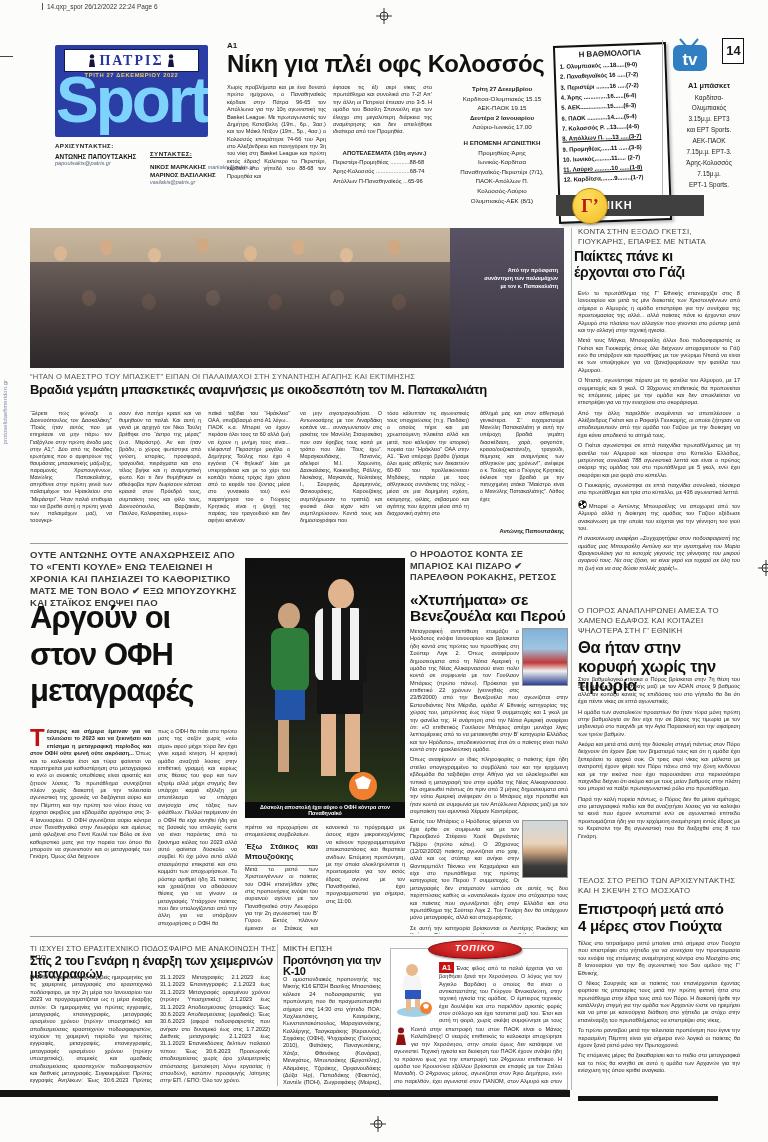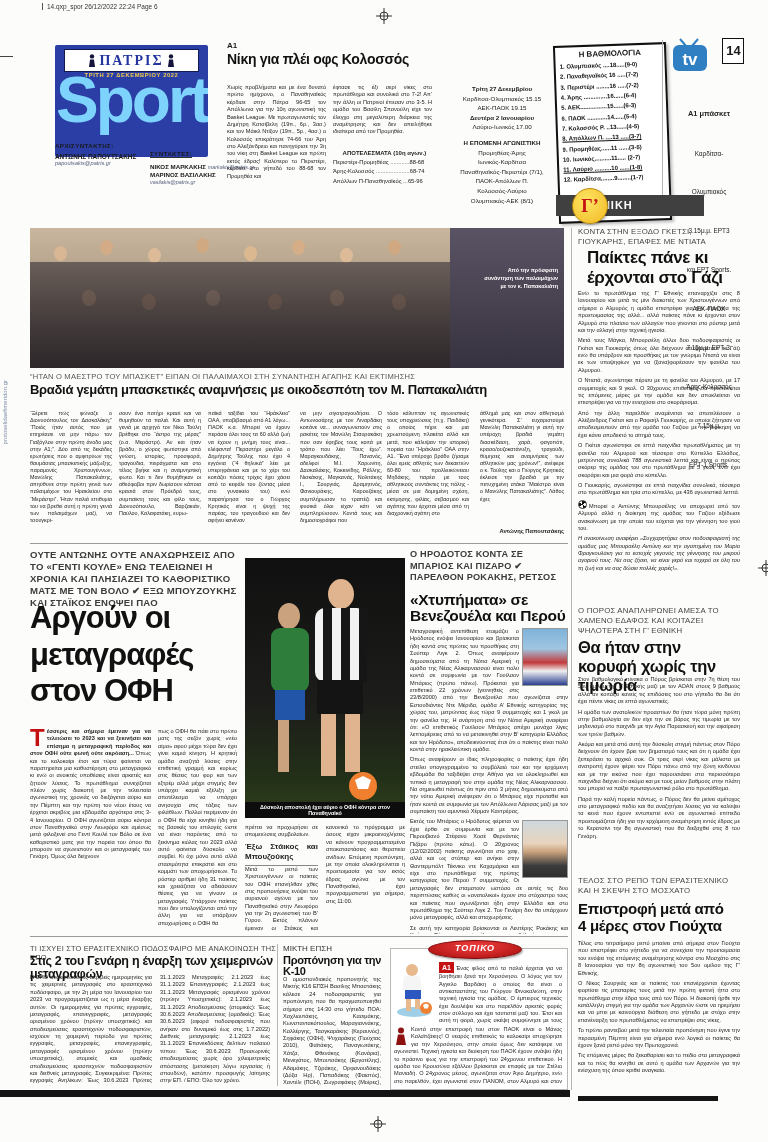--- a/index.html
+++ b/index.html
@@ -18,21 +18,21 @@
   .dc{float:left;font-size:24px;line-height:19px;font-weight:bold;color:#c40f0f;margin:0 2px 0 0;}
   .leader{white-space:nowrap;overflow:hidden;}
   .ball{display:inline-block;width:7px;height:7px;border-radius:50%;
         background:conic-gradient(#111 0 60deg,#fff 60deg 120deg,#111 120deg 180deg,#fff 180deg 240deg,#111 240deg 300deg,#fff 300deg);
         border:1px solid #333;vertical-align:-1px;margin-right:2px;}
   .crossh{width:16px;height:16px;}
   .crossh circle{fill:none;stroke:#333;stroke-width:1;}
   .crossh line{stroke:#333;stroke-width:1;}
   .stand-row{font-size:6px;font-weight:bold;line-height:1.72;white-space:nowrap;overflow:hidden;color:#111;}
   .stand-row.u{text-decoration:underline;}
-  .tvline{font-size:6.4px;line-height:1.7;color:#222;margin-top:28px;}
+  .tvline{font-size:6.4px;line-height:1.7;color:#222;}
   .fxline{font-size:6.2px;line-height:1.55;color:#222;}
   .fxline.b{font-weight:bold;}
   .photo-cap{position:absolute;left:0;right:0;bottom:0;background:#0d0d0d;color:#fff;
              font-size:5.4px;font-weight:bold;text-align:center;padding:2px 0;}
   .head{position:absolute;border-radius:50%;}
 </style>
 </head>
 <body>
 
 <div id="page">
@@ -49,21 +49,21 @@
       <line x1="0" y1="8" x2="16" y2="8"></line>
       <line x1="8" y1="0" x2="8" y2="16"></line>
   </svg>
   <svg class="abs crossh" style="left:370px;top:1116px;" viewBox="0 0 16 16">
     <circle cx="8" cy="8" r="4"></circle>
       <line x1="0" y1="8" x2="16" y2="8"></line>
       <line x1="8" y1="0" x2="8" y2="16"></line>
   </svg>
   <div class="abs" style="left:2px;top:380px;writing-mode:vertical-rl;transform:rotate(180deg);font-size:6px;color:#7e8daa;">protoselidaefimeridon.gr</div>
 
-  <div class="abs" style="left:55px;top:45px;width:153px;height:112px;background:#2b3ea6;border-radius:2px;overflow:hidden;">
+  <div class="abs" style="left:55px;top:45px;width:153px;height:92px;background:#2b3ea6;border-radius:2px;overflow:hidden;">
     <div class="abs" style="left:9px;top:4px;right:9px;height:21px;background:#fff;border:1px solid #101a50;display:flex;align-items:center;justify-content:center;gap:3px;">
       <svg width="8" height="13" viewBox="0 0 8 13">
           <circle cx="4" cy="2.4" r="2.2" fill="#14143c"></circle>
           <path d="M1 13 L2 5.5 L6 5.5 L7 13 Z" fill="#14143c"></path>
         </svg>
       <span style="font-family:'Liberation Serif',serif;font-weight:bold;color:#2434a0;font-size:14px;letter-spacing:2px;">ΠΑΤΡΙΣ</span>
       <svg width="8" height="13" viewBox="0 0 8 13">
           <circle cx="4" cy="2.4" r="2.2" fill="#14143c"></circle>
           <path d="M1 13 L2 5.5 L6 5.5 L7 13 Z" fill="#14143c"></path>
         </svg>
@@ -77,21 +77,21 @@
     <div style="font-size:6.4px;font-weight:bold;margin-top:4px;">ΑΝΤΩΝΗΣ ΠΑΠΟΥΤΣΑΚΗΣ</div>
     <div style="font-size:5.6px;font-style:italic;color:#55617d;">papoutsakis@patris.gr</div>
   </div>
   <div class="abs" style="left:150px;top:142px;width:110px;">
     <div style="font-size:6.2px;font-weight:bold;letter-spacing:.4px;border-bottom:1px solid #333;display:inline-block;">ΣΥΝΤΑΚΤΕΣ:</div>
     <div style="font-size:6.2px;font-weight:bold;margin-top:3px;"><span>ΝΙΚΟΣ ΜΑΡΚΑΚΗΣ</span> <span style="font-weight:normal;font-style:italic;color:#55617d;font-size:5.4px;">markakis@patris.gr</span></div>
     <div style="font-size:6.2px;font-weight:bold;margin-top:1px;"><span>ΜΑΡΙΝΟΣ ΒΑΣΙΛΑΚΗΣ</span> <span style="font-weight:normal;font-style:italic;color:#55617d;font-size:5.4px;">vasilakis@patris.gr</span></div>
   </div>
 
   <div class="abs" style="left:227px;top:41px;font-size:8px;font-weight:bold;">Α1</div>
-  <div class="abs hl" style="left:227px;top:52px;width:330px;font-size:14px;">Νίκη για πλέι οφς Κολοσσός</div>
+  <div class="abs hl" style="left:227px;top:52px;width:330px;font-size:24px;">Νίκη για πλέι οφς Κολοσσός</div>
   <div class="abs bt clip" style="left:227px;top:84px;width:99px;height:106px;">
     <p>Χωρίς προβλήματα και με ένα δυνατό πρώτο ημίχρονο, ο Παναθηναϊκός κέρδισε στην Πάτρα 96-65 τον Απόλλωνα για την 10η αγωνιστική της Basket League. Με πρωταγωνιστές τον Δημήτρη Κατσίβελη (19π., 6ρ., 3ασ.) και τον Μάικλ Ντίξον (19π., 5ρ., 4ασ.) ο Κολοσσός επικράτησε 74-66 του Άρη στο Αλεξάνδρειο και πανηγύρισε την 3η του νίκη στη Basket League και πρώτη εκτός έδρας! Καλύτερο το Περιστέρι, κέρδισε στο γήπεδό του 88-68 τον Προμηθέα και</p>
   </div>
   <div class="abs bt clip" style="left:333px;top:84px;width:99px;height:64px;">
     <p>έφτασε τις έξι σερί νίκες στο πρωτάθλημα και συνολικά στο 7-2! Απ’ την άλλη οι Πατρινοί έπεσαν στο 3-5. Η ομάδα του Βασίλη Σπανούλη είχε τον έλεγχο στη μεγαλύτερη διάρκεια της αναμέτρησης και δεν απειλήθηκε ιδιαίτερα από τον Προμηθέα.</p>
   </div>
   <div class="abs" style="left:333px;top:150px;width:103px;">
     <div class="ctr" style="font-size:6px;font-weight:bold;margin-bottom:2px;">ΑΠΟΤΕΛΕΣΜΑΤΑ (10η αγων.)</div>
     <div class="leader" style="font-size:5.8px;line-height:1.6;">Περιστέρι-Προμηθέας ............88-68</div>
     <div class="leader" style="font-size:5.8px;line-height:1.6;">Άρης-Κολοσσός .....................68-74</div>
@@ -192,22 +192,22 @@
       <p style="font-size:5.4px;">άθλημά μας και στον αθλητισμό γενικότερα. Σ’ ευχαριστούμε Μανώλη Παπακαλιάτη γι αυτή την υπέροχη βραδιά γεμάτη διασκέδαση, χαρά, φαγοπότι, κρασο/ουζοκατάνυξη, τραγούδι, θύμησες και αναμνήσεις των αθλητικών μας χρόνων!”, ανέφερε ο κ. Τούλης και ο Γιώργος Κρητικός έκλεισε την βραδιά με την πετυχημένη ατάκα “Μαέστρο είναι ο Μανώλης Παπακαλιάτης”. Λάθος έχει;</p>
     </div>
   <div class="abs" style="left:480px;top:528px;width:84px;text-align:right;font-size:5.8px;font-weight:bold;">Αντώνης Παπουτσάκης</div>
 
   <div class="abs rule-h" style="left:30px;top:543px;width:538px;"></div>
   <div class="abs rule-v" style="left:571px;top:228px;height:862px;"></div>
 
   <div class="abs k" style="left:30px;top:549px;width:208px;font-size:9.6px;line-height:1.25;color:#3c3c3c;">ΟΥΤΕ ΑΝΤΩΝΗΣ ΟΥΤΕ ΑΝΑΧΩΡΗΣΕΙΣ ΑΠΟ ΤΟ «ΓΕΝΤΙ ΚΟΥΛΕ» ΕΝΩ ΤΕΛΕΙΩΝΕΙ Η ΧΡΟΝΙΑ ΚΑΙ ΠΛΗΣΙΑΖΕΙ ΤΟ ΚΑΘΟΡΙΣΤΙΚΟ ΜΑΤΣ ΜΕ ΤΟΝ ΒΟΛΟ ✔ ΕΞΩ ΜΠΟΥΖΟΥΚΗΣ ΚΑΙ ΣΤΑΪΚΟΣ ΕΝΟΨΕΙ ΠΑΟ</div>
   <div class="abs" style="left:30px;top:600px;width:210px;">
     <div class="hl" style="font-size:31px;letter-spacing:-1px;line-height:1.18;">Αργούν οι</div>
+    <div class="hl" style="font-size:31px;letter-spacing:-1px;line-height:1.18;">στον ΟΦΗ</div>
     <div class="hl" style="font-size:31px;letter-spacing:-1px;line-height:1.18;">μεταγραφές</div>
-    <div class="hl" style="font-size:31px;letter-spacing:-1px;line-height:1.18;">στον ΟΦΗ</div>
   </div>
 
   <div class="abs" style="left:245px;top:558px;width:160px;height:260px;background:linear-gradient(180deg,#101010 0%,#1c1c1a 55%,#233018 85%,#31401c 100%);overflow:hidden;">
     <svg width="160" height="248" viewBox="0 0 160 248">
       <ellipse cx="96" cy="36" rx="13" ry="15" fill="#e0b48e"></ellipse>
       <rect x="70" y="50" width="52" height="74" rx="10" fill="#f2f2f2"></rect>
       <rect x="78" y="50" width="9" height="74" fill="#161616"></rect>
       <rect x="96" y="50" width="9" height="74" fill="#161616"></rect>
       <rect x="114" y="50" width="8" height="74" fill="#161616"></rect>
       <rect x="72" y="122" width="46" height="34" fill="#141414"></rect>
@@ -248,42 +248,42 @@
     <p>Εκτός του Μπάριος ο Ηρόδοτος φέρεται να έχει έρθει σε συμφωνία και με τον Περουβιανό Στέφανο Χοσέ Φερνάντες Πιζάρο (πρώτο κάτω). Ο 20χρονος (12/02/2002) παίκτης αγωνίζεται στο χαφ, αλλά και ως στόπερ και ανήκει στην Θαντερμπόλτ Τέκνικο ντε Καχαμάρκα και είχε στο πρωτάθλημα της πρώτης κατηγορίας του Περού 7 συμμετοχές. Οι μεταγραφές δεν σταματούν ωστόσο σε αυτές τις δυο περιπτώσεις καθώς οι «ανατολικοί» έχουν στο στόχαστρο τους και παίκτες που αγωνίζονται ήδη στην Ελλάδα και στο πρωτάθλημα της Σούπερ Λιγκ 2. Τον Γενάρη δεν θα υπάρχουν μόνο μεταγραφές, αλλά και αποχωρήσεις.</p>
     <p>Σε αυτή την κατηγορία βρίσκονται οι Λευτέρης Ροκάκης και Χρήστος Ρέτσος οι οποίοι έλυσαν τα συμβόλαιά τους με την ΠΑΕ. Ο Ροκάκης, αγωνίστηκε σε δύο παιχνίδια με τον Ηρόδοτο, κόντρα σε Απόλλωνα Σμύρνης και Ηλιούπολη, όντας συνολικά 128 λεπτά συμμετοχής, ενώ ο Ρέτσος δεν πρόλαβε να φορέσει σε επίσημο παιχνίδι τη φανέλα του Ηροδότου.</p>
   </div>
 
   <div class="abs" style="left:556px;top:195px;width:148px;height:21px;background:#404040;">
     <span style="position:absolute;left:28px;top:4px;color:#fff;font-weight:bold;font-size:11px;letter-spacing:1px;">ΕΘΝΙΚΗ</span>
   </div>
   <div class="abs" style="left:572px;top:188px;width:34px;height:34px;border-radius:50%;background:radial-gradient(circle at 40% 35%,#ffe564,#f0b822);border:1px solid #b98a10;box-shadow:1px 1px 2px rgba(0,0,0,.3);text-align:center;line-height:34px;font-family:'Liberation Serif',serif;font-weight:bold;font-size:18px;color:#c41212;">Γ’</div>
 
   <div class="abs k" style="left:578px;top:227px;width:162px;font-size:7.8px;font-weight:normal;color:#444;line-height:1.3;">ΚΟΝΤΑ ΣΤΗΝ ΕΞΟΔΟ ΓΚΕΤΣΙ, ΓΙΟΥΚΑΡΗΣ, ΕΠΑΦΕΣ ΜΕ ΝΤΙΑΤΑ</div>
-  <div class="abs hl" style="left:587px;top:248px;width:150px;font-size:17px;line-height:1.15;">Παίκτες πάνε κι έρχονται στο Γάζι</div>
+  <div class="abs hl" style="left:574px;top:248px;width:150px;font-size:14px;line-height:1.15;">Παίκτες πάνε κι έρχονται στο Γάζι</div>
   <div class="abs bt clip" style="left:578px;top:290px;width:162px;height:310px;">
     <p>Ενώ το πρωτάθλημα  της Γ’ Εθνικής επαναρχίζει στις 8 Ιανουαρίου και μετά τις μίνι διακοπές των Χριστουγέννων από σήμερα ο Αλμυρός η ομάδα επιστρέφει για την συνέχεια της προετοιμασίας της αλλά... αλλά παίκτες πάνε κι έρχονται στον Αλμυρό στο πλαίσιο των αλλαγών που γίνονται στο ρόστερ μετά και την αλλαγή στην τεχνική ηγεσία.</p>
     <p>Μετά τους Μάγκα, Μπουρσέλη άλλοι δυο ποδοσφαιριστές οι Γκέτσι και Γιουκαρής όπως όλα δείχνουν αποχαιρετούν το Γάζι ενώ θα υπάρξουν και προσθήκες με τον γνώριμο Ντιατά να είναι εκ των υποψηφίων για να (ξανα)φορέσουν την φανέλα του Αλμυρού.</p>
     <p>Ο Ντιατά, αγωνίστηκε πέρισυ με τη φανέλα του Αλμυρού, με 17 συμμετοχές και 9 γκολ. Ο 30χρονος επιθετικός θα προπονείται τις επόμενες μέρες  με την ομάδα και δεν αποκλείεται να επιστρέψει για να την ενισχύσει στο σκοράρισμα.</p>
     <p>Από την άλλη παρελθόν αναμένεται να αποτελέσουν ο Αλέξανδρος Γκέτσι και ο Ραφαήλ Γιουκαρής, οι οποίοι ζήτησαν να αποδεσμευτούν από την ομάδα του Γαζίου με την διοίκηση να έχει κάνει αποδεκτό το αίτημά τους.</p>
     <p>Ο Γκέτσι αγωνίστηκε σε επτά παιχνίδια πρωταθλήματος με τη φανέλα του Αλμυρού και τέσσερα στο Κύπελλο Ελλάδος, μετρώντας συνολικά 788 αγωνιστικά λεπτά και είναι ο πρώτος σκόρερ της ομάδας του στο πρωτάθλημα με 5 γκολ, ενώ έχει σκοράρει και μια φορά στο κύπελλο.</p>
     <p>Ο Γιουκαρής, αγωνίστηκε σε επτά παιχνίδια συνολικά, τέσσερα στο πρωτάθλημα και τρία στο κύπελλο, με 436 αγωνιστικά λεπτά.</p>
     <p><span class="ball"></span><span>Μπορεί ο Αντώνης Μπουρσέλης να αποχωρεί από τον Αλμυρό αλλά η διοίκηση της ομάδας του Γαζίου εξέδωσε ανακοίνωση με την οποία του εύχεται για την γέννηση του γιού του.</span></p>
     <p style="font-style:italic;">Η ανακοίνωση αναφέρει «Συγχαρητήρια στον ποδοσφαιριστή της ομάδας μας Μπουρσέλη Αντώνη και την αγαπημένη του Μαρία Φραγκουλάκη για το ευτυχές γεγονός της γέννησης του μικρού αγοριού τους. Να σας ζήσει, να είναι γερό και τυχερό σε όλη του τη ζωή και να σας δώσει πολλές χαρές!».</p>
   </div>
 
   <div class="abs k" style="left:578px;top:606px;width:162px;font-size:7.8px;font-weight:normal;color:#444;line-height:1.3;">Ο ΠΟΡΟΣ ΑΝΑΠΛΗΡΩΝΕΙ ΑΜΕΣΑ ΤΟ ΧΑΜΕΝΟ ΕΔΑΦΟΣ ΚΑΙ ΚΟΙΤΑΖΕΙ ΨΗΛΟΤΕΡΑ ΣΤΗ Γ’ ΕΘΝΙΚΗ</div>
   <div class="abs hl" style="left:578px;top:638px;width:155px;font-size:16.5px;line-height:1.15;">Θα ήταν στην κορυφή χωρίς την τιμωρία</div>
   <div class="abs bt clip" style="left:578px;top:676px;width:162px;height:192px;">
     <p>Στον βαθμολογικό πίνακα ο Πόρος βρίσκεται στην 7η θέση του 5ου ομίλου της Γ’ Εθνικής μαζί με τον ΑΟΑΝ στους 9 βαθμούς αλλά αν κοιτάξει κανείς τις επιδόσεις του στο γήπεδο θα δει ότι έχει πέντε νίκες σε επτά αγωνιστικές.</p>
     <p>Η ομάδα των ανατολικών προαστίων θα ήταν τώρα μόνη πρώτη στην βαθμολογία αν δεν είχε την σε βάρος της τιμωρία με τον μηδενισμό στο παιχνίδι με την Αγία Παρασκευή και την αφαίρεση των τριών βαθμών.</p>
     <p>Ακόμα και μετά από αυτή την δύσκολη στιγμή πάντως στον Πόρο δείχνουν ότι έχουν βρει τον βηματισμό τους και ότι η ομάδα έχει ξεπεράσει το αρχικό σοκ. Οι τρεις σερί νίκες και μάλιστα με ανατροπή έχουν φέρει τον Πόρο πάνω από την ζώνη κινδύνου και με την εικόνα που έχει παρουσιάσει στα περισσότερα παιχνίδια δείχνει ότι ακόμα και με τους μείον βαθμούς στην πλάτη του μπορεί να παίξει πρωταγωνιστικό ρόλο στο πρωτάθλημα.</p>
     <p>Παρά την καλή πορεία πάντως, ο Πόρος δεν θα μείνει αμέτοχος στο μεταγραφικό πεδίο και θα αναζητήσει λύσεις για να καλύψει τα κενά που έχουν εντοπιστεί ενώ σε αγωνιστικό επίπεδο προετοιμάζεται ήδη για την ερχόμενη αναμέτρηση εντός έδρας με το Κερατσίνι την 8η αγωνιστική που θα διεξαχθεί στις 8 του Γενάρη.</p>
   </div>
 
-  <div class="abs k" style="left:578px;top:876px;width:162px;font-size:7.8px;font-weight:normal;color:#444;line-height:1.3;">ΤΕΛΟΣ ΣΤΟ ΡΕΠΟ ΤΩΝ ΕΡΑΣΙΤΕΧΝΙΚΟ ΚΑΙ Η ΣΚΕΨΗ ΣΤΟ ΜΟΣΧΑΤΟ</div>
+  <div class="abs k" style="left:578px;top:876px;width:162px;font-size:7.8px;font-weight:normal;color:#444;line-height:1.3;">ΤΕΛΟΣ ΣΤΟ ΡΕΠΟ ΤΩΝ ΑΡΧΙΣΥΝΤΑΚΤΗΣ ΚΑΙ Η ΣΚΕΨΗ ΣΤΟ ΜΟΣΧΑΤΟ</div>
   <div class="abs hl" style="left:578px;top:900px;width:150px;font-size:15px;line-height:1.15;">Επιστροφή μετά από 4 μέρες στον Γιούχτα</div>
   <div class="abs bt clip" style="left:578px;top:940px;width:162px;height:148px;">
     <p>Τέλος στο τετραήμερο ρεπό μπαίνει από σήμερα στον Γιούχτα που επιστρέφει στο γήπεδο για να συνεχίσει την προετοιμασία του ενόψει της επόμενης αναμέτρησης κόντρα στο Μοσχάτο στις 8 Ιανουαρίου για την 8η αγωνιστική του 5ου ομίλου της Γ’ Εθνικής.</p>
     <p>Ο Νίκος Σουργιάς και οι παίκτες του επανέρχονται έχοντας φορτίσει τις μπαταρίες τους μετά την πρώτη φετινή ήττα στο πρωτάθλημα στην έδρα τους από τον Πόρο. Η διακοπή ήρθε την κατάλληλη στιγμή για την ομάδα των Αρχανών ώστε να ηρεμήσει και να μπει με καινούργια διάθεση στο γήπεδο με στόχο στην επανέναρξη του πρωταθλήματος να επιστρέψει στις νίκες.</p>
     <p>Το πρώτο ραντεβού μετά την τελευταία προπόνηση που έγινε την περασμένη Πέμπτη είναι για σήμερα ενώ λογικά οι παίκτες θα έχουν ξανά ρεπό μόνο την Πρωτοχρονιά.</p>
     <p>Τις επόμενες μέρες θα ξεκαθαρίσει και το πεδίο στα μεταγραφικά και το πώς θα κινηθεί σε αυτό η ομάδα των Αρχανών για την ενίσχυση της όπου κριθεί αναγκαίο.</p>
   </div>
   <div class="abs blackbar" style="left:578px;top:1096px;width:140px;height:5px;"></div>
 
   <div class="abs rule-h" style="left:30px;top:936px;width:538px;"></div>

